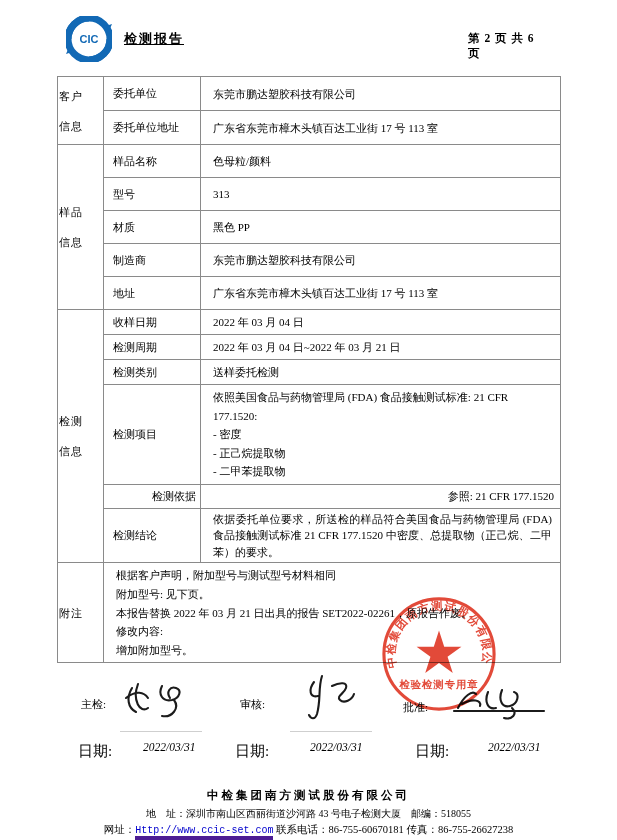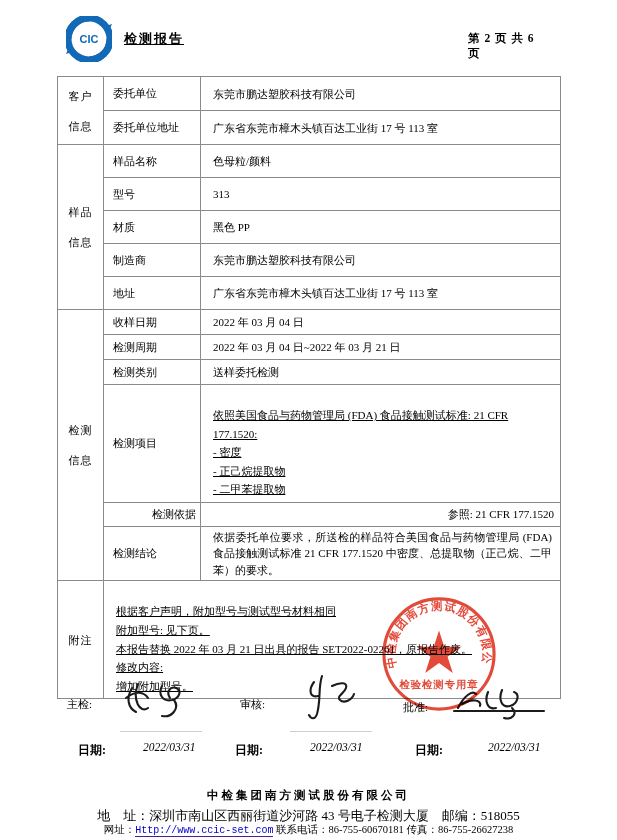--- a/index.html
+++ b/index.html
@@ -9,46 +9,46 @@
 
   
   .hdr-logo{position:absolute;left:66px;top:16px;width:46px;height:46px;}
   .hdr-title{position:absolute;left:124px;top:30px;font-size:13px;font-weight:bold;letter-spacing:2px;text-decoration:underline;}
   .hdr-no{position:absolute;left:236px;top:31px;font-size:11.5px;font-weight:bold;}
   .hdr-page{position:absolute;left:468px;top:31px;font-size:11.5px;font-weight:bold;letter-spacing:1px;}
 
   
   table.rpt{position:absolute;left:57px;top:76px;width:504px;border-collapse:collapse;table-layout:fixed;}
   table.rpt td{border:1px solid #8a8a8a;font-size:11px;vertical-align:middle;overflow:hidden;}
-  td.sec{width:46px;text-align:center;white-space:pre-line;line-height:30px;letter-spacing:1px;}
+  td.sec{width:46px;white-space:pre-line;line-height:30px;letter-spacing:1px;}
   td.lbl{width:97px;padding:2px 4px 2px 9px;}
   td.val{padding:2px 6px 2px 12px;line-height:18px;}
-  td.ml{white-space:pre-line;line-height:18.6px;padding-top:21px;padding-bottom:3px;text-decoration:underline;}
+  td.ml{white-space:pre-line;line-height:18.6px;padding-top:3px;padding-bottom:3px;}
   td.just{line-height:16.5px;text-align:justify;padding-right:8px;}
   .h34{height:34px;} .h33{height:33px;} .h25{height:25px;}
   .h93{height:93px;} .h24{height:24px;text-align:right;} .h48{height:48px;} .h92{height:92px;}
 
   
   .sig-label{position:absolute;font-size:11px;}
   .sig-underline{position:absolute;height:1px;background:#cfcfcf;}
   .sig-svg{position:absolute;}
   .sig-svg path{fill:none;stroke:#1b1b1b;stroke-width:2.1;stroke-linecap:round;}
-  .date-label{position:absolute;font-size:12px;font-weight:bold;}
+  .date-label{position:absolute;font-size:15px;}
   .date-val{position:absolute;font-size:11.5px;font-style:italic;}
 
   
   .stamp{position:absolute;left:380px;top:595px;width:118px;height:118px;
          mix-blend-mode:multiply;opacity:.92;}
 
   
   .ftr{position:absolute;left:0;width:617px;text-align:center;}
   .ftr-company{top:788px;font-size:11.5px;font-weight:bold;letter-spacing:3px;}
-  .ftr-line{top:807px;font-size:13px;}
+  .ftr-line{top:807px;font-size:10px;}
   .ftr-line2{top:823px;font-size:10.5px;}
-  .url{color:#0000cc;border-bottom:1px solid #4c1d95;
+  .url{color:#0000cc;border-bottom:5px solid #4c1d95;
        font-family:"Liberation Mono","DejaVu Sans Mono",monospace;font-size:10px;}
 </style>
 </head>
 <body>
 
 <div class="page">
 
   <svg class="hdr-logo" viewBox="0 0 46 46">
     <path d="M23 2 A21 21 0 1 0 44 23" fill="none" stroke="#1269b5" stroke-width="7"></path>
     <path d="M23 44 A21 21 0 1 0 2 23" fill="none" stroke="#1269b5" stroke-width="7"></path>
@@ -137,21 +137,21 @@
       <td class="sec">附注</td>
       <td class="val ml" colspan="2">根据客户声明，附加型号与测试型号材料相同
 附加型号: 见下页。
 本报告替换 2022 年 03 月 21 日出具的报告 SET2022-02261，原报告作废。
 修改内容:
 增加附加型号。</td>
     </tr>
   </tbody>
     </table>
 
-  <div class="sig-label" style="left:67px;top:697px">主检:</div>
+  <div class="sig-label" style="left:81px;top:697px">主检:</div>
   <div class="sig-label" style="left:240px;top:697px">审核:</div>
   <div class="sig-label" style="left:403px;top:700px">批准:</div>
 
   <svg class="sig-svg" style="left:118px;top:676px" width="100" height="50" viewBox="0 0 100 50">
     <path d="M14,12 C8,22 10,32 18,36 M20,8 C14,24 22,38 30,32 M8,22 C18,14 26,16 30,22"></path>
     <path d="M44,10 C40,18 44,26 54,24 C62,22 64,14 58,12 C52,10 48,16 52,22 M56,24 C62,32 54,42 44,40"></path>
   </svg>
   <svg class="sig-svg" style="left:296px;top:670px" width="80" height="52" viewBox="0 0 80 52">
     <path d="M18,12 C12,20 14,28 22,26 M26,6 C22,18 25,30 21,44 C19,50 15,49 13,45"></path>
     <path d="M36,16 C44,12 52,12 50,18 C48,24 40,26 44,30 C48,34 56,30 58,24"></path>

